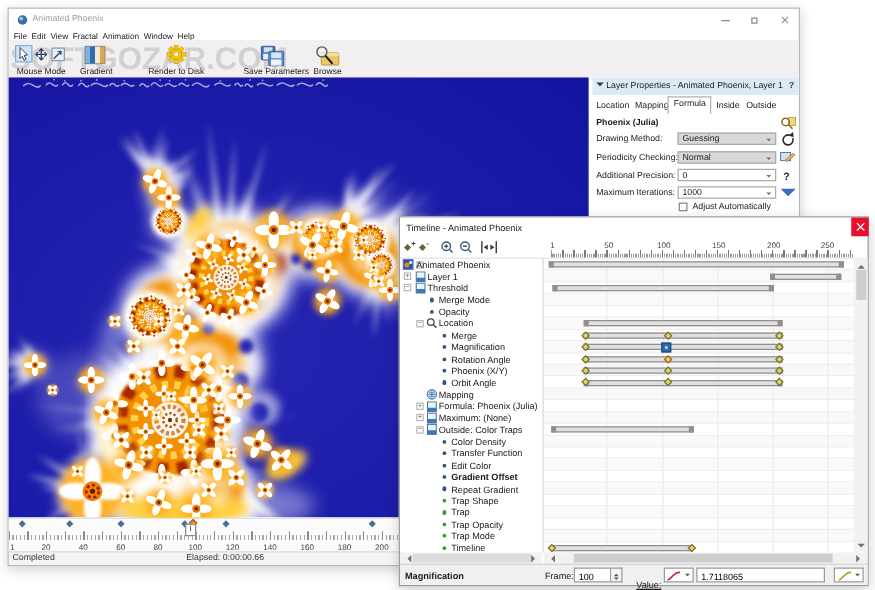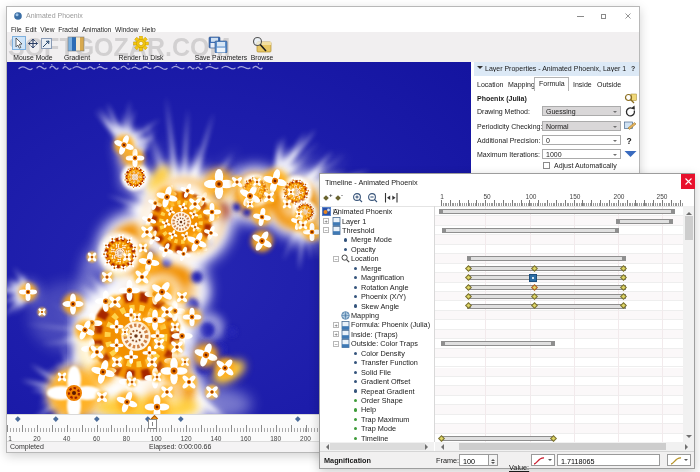--- a/index.html
+++ b/index.html
@@ -562,60 +562,60 @@
         <div class="abs tw" style="left:31px;top:47.3px;">Location</div>
       <div class="bullet" style="left:34px;top:59.7px;"></div>
         <div class="abs tw" style="left:41px;top:56.8px;">Merge</div>
       <div class="bullet" style="left:34px;top:69.1px;"></div>
         <div class="abs tw" style="left:41px;top:66.2px;">Magnification</div>
       <div class="bullet" style="left:34px;top:78.5px;"></div>
         <div class="abs tw" style="left:41px;top:75.6px;text-align:right;">Rotation Angle</div>
       <div class="bullet" style="left:34px;top:88.0px;"></div>
         <div class="abs tw" style="left:41px;top:85.1px;">Phoenix (X/Y)</div>
       <div class="bullet" style="left:34px;top:97.4px;"></div>
-        <div class="abs tw" style="left:41px;top:94.5px;">Skew Angle</div>
+        <div class="abs tw" style="left:41px;top:94.5px;">Orbit Angle</div>
       <svg class="abs" style="left:21px;top:104.1px" width="9" height="9">
           <circle cx="4.5" cy="4.5" r="3.8" fill="#cfe4f2" stroke="#3a6d9e" stroke-width="0.8"></circle>
           <path d="M1,4.5 h7 M4.5,1 v7 M2,2.5 c1.5,1 3.5,1 5,0 M2,6.5 c1.5,-1 3.5,-1 5,0" stroke="#3a6d9e" stroke-width="0.6" fill="none"></path>
         </svg>
         <div class="abs tw" style="left:31px;top:104.0px;">Mapping</div>
       <div class="abs" style="left:13px;top:114.8px;width:6px;height:6px;border:1px solid #b8b8b8;background:#fff;font-size:5.5px;line-height:4.5px;text-align:center;color:#555;">+</div>
         <svg class="abs" style="left:21px;top:113.5px" width="9" height="9">
           <rect x="1" y="0.5" width="7" height="8" fill="#eaf2fa" stroke="#4a6d94" stroke-width="0.8"></rect>
           <rect x="1" y="5.2" width="7" height="3.3" fill="#3f79b5"></rect>
         </svg>
         <div class="abs tw" style="left:31px;top:113.4px;">Formula: Phoenix (Julia)</div>
       <div class="abs" style="left:13px;top:124.2px;width:6px;height:6px;border:1px solid #b8b8b8;background:#fff;font-size:5.5px;line-height:4.5px;text-align:center;color:#555;">+</div>
         <svg class="abs" style="left:21px;top:122.9px" width="9" height="9">
           <rect x="1" y="0.5" width="7" height="8" fill="#eaf2fa" stroke="#4a6d94" stroke-width="0.8"></rect>
           <rect x="1" y="5.2" width="7" height="3.3" fill="#3f79b5"></rect>
         </svg>
-        <div class="abs tw" style="left:31px;top:122.8px;">Inside: (Traps)</div>
+        <div class="abs tw" style="left:31px;top:122.8px;">Maximum: (None)</div>
       <div class="abs" style="left:13px;top:133.7px;width:6px;height:6px;border:1px solid #b8b8b8;background:#fff;font-size:5.5px;line-height:4.5px;text-align:center;color:#555;">−</div>
         <svg class="abs" style="left:21px;top:132.4px" width="9" height="9">
           <rect x="1" y="0.5" width="7" height="8" fill="#eaf2fa" stroke="#4a6d94" stroke-width="0.8"></rect>
           <rect x="1" y="5.2" width="7" height="3.3" fill="#3f79b5"></rect>
         </svg>
         <div class="abs tw" style="left:31px;top:132.3px;">Outside: Color Traps</div>
       <div class="bullet" style="left:34px;top:144.6px;"></div>
         <div class="abs tw" style="left:41px;top:141.7px;">Color Density</div>
       <div class="bullet" style="left:34px;top:154.1px;"></div>
         <div class="abs tw" style="left:41px;top:151.2px;">Transfer Function</div>
       <div class="bullet" style="left:34px;top:163.5px;"></div>
-        <div class="abs tw" style="left:41px;top:160.6px;">Solid File</div>
+        <div class="abs tw" style="left:41px;top:160.6px;">Edit Color</div>
       <div class="bullet" style="left:34px;top:172.9px;"></div>
-        <div class="abs tw" style="left:41px;top:170.0px;">Gradient Offset</div>
+        <div class="abs tw" style="left:41px;top:170.0px;font-weight:bold;">Gradient Offset</div>
       <div class="bullet" style="left:34px;top:182.4px;"></div>
         <div class="abs tw" style="left:41px;top:179.5px;">Repeat Gradient</div>
       <div class="bullet gbullet" style="left:34px;top:191.8px;"></div>
-        <div class="abs tw" style="left:41px;top:188.9px;">Order Shape</div>
+        <div class="abs tw" style="left:41px;top:188.9px;">Trap Shape</div>
       <div class="bullet gbullet" style="left:34px;top:201.3px;"></div>
-        <div class="abs tw" style="left:41px;top:198.4px;">Help</div>
+        <div class="abs tw" style="left:41px;top:198.4px;">Trap</div>
       <div class="bullet gbullet" style="left:34px;top:210.7px;"></div>
-        <div class="abs tw" style="left:41px;top:207.8px;">Trap Maximum</div>
+        <div class="abs tw" style="left:41px;top:207.8px;">Trap Opacity</div>
       <div class="bullet gbullet" style="left:34px;top:220.1px;"></div>
         <div class="abs tw" style="left:41px;top:217.2px;">Trap Mode</div>
       <div class="bullet gbullet" style="left:34px;top:229.6px;"></div>
         <div class="abs tw" style="left:41px;top:226.7px;">Timeline</div>
     </div>
     <div class="abs" style="left:114px;top:32px;width:1px;height:236px;background:#d8d8d8;"></div>
 
     <div id="barsarea" class="abs" style="left:115px;top:32px;width:248px;height:236px;overflow:hidden;border-top:1px solid #e4e4e4;">
       <div class="abs" style="left:0;top:0.0px;width:248px;height:9.44px;background:#ffffff;border-bottom:1px solid #eeeeee;"></div>
       <div class="abs" style="left:0;top:9.4px;width:248px;height:9.44px;background:#fbf8f9;border-bottom:1px solid #eeeeee;"></div>

